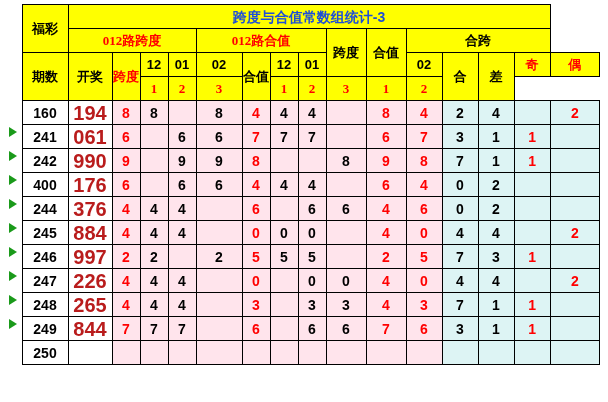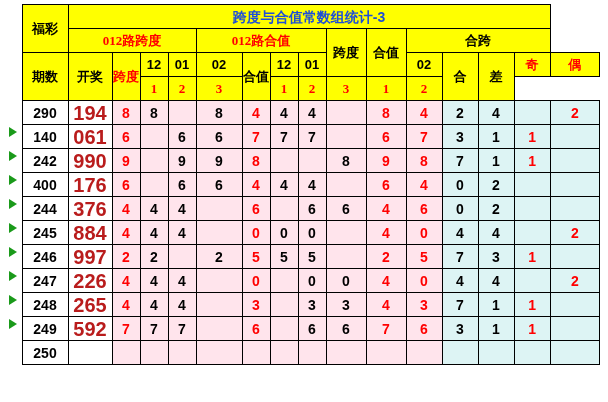--- a/index.html
+++ b/index.html
@@ -121,42 +121,42 @@
     <td class="yellow"><span class="hdr">2</span></td>
     <td class="yellow"><span class="hdr">3</span></td>
     <td class="yellow"><span class="hdr">1</span></td>
     <td class="yellow"><span class="hdr">2</span></td>
   </tr>
 
   </tbody>
     <tbody id="body-rows">
       <tr>
         <td class="arrow-cell noborder"></td>
-        <td class="white"><span class="per">290</span></td>
+        <td class="white"><span class="per">160</span></td>
         <td class="white"><span class="num">194</span></td>
         <td class="pink"><span class="val red">8</span></td>
         <td class="pink"><span class="val black">8</span></td>
         <td class="pink"><span class="val black"></span></td>
         <td class="pink"><span class="val black">8</span></td>
         <td class="pink"><span class="val red">4</span></td>
         <td class="pink"><span class="val black">4</span></td>
         <td class="pink"><span class="val black">4</span></td>
         <td class="pink"><span class="val black"></span></td>
         <td class="pink"><span class="val red">8</span></td>
         <td class="pink"><span class="val red">4</span></td>
         <td class="cyan"><span class="val black">2</span></td>
         <td class="cyan"><span class="val black">4</span></td>
         <td class="cyan"><span class="val red"></span></td>
         <td class="cyan"><span class="val red">2</span></td>
       </tr>
       <tr>
         <td class="arrow-cell noborder">
           <div class="arrow"></div>
         </td>
-        <td class="white"><span class="per">140</span></td>
+        <td class="white"><span class="per">241</span></td>
         <td class="white"><span class="num">061</span></td>
         <td class="pink"><span class="val red">6</span></td>
         <td class="pink"><span class="val black"></span></td>
         <td class="pink"><span class="val black">6</span></td>
         <td class="pink"><span class="val black">6</span></td>
         <td class="pink"><span class="val red">7</span></td>
         <td class="pink"><span class="val black">7</span></td>
         <td class="pink"><span class="val black">7</span></td>
         <td class="pink"><span class="val black"></span></td>
         <td class="pink"><span class="val red">6</span></td>
@@ -311,21 +311,21 @@
         <td class="cyan"><span class="val black">7</span></td>
         <td class="cyan"><span class="val black">1</span></td>
         <td class="cyan"><span class="val red">1</span></td>
         <td class="cyan"><span class="val red"></span></td>
       </tr>
       <tr>
         <td class="arrow-cell noborder">
           <div class="arrow"></div>
         </td>
         <td class="white"><span class="per">249</span></td>
-        <td class="white"><span class="num">592</span></td>
+        <td class="white"><span class="num">844</span></td>
         <td class="pink"><span class="val red">7</span></td>
         <td class="pink"><span class="val black">7</span></td>
         <td class="pink"><span class="val black">7</span></td>
         <td class="pink"><span class="val black"></span></td>
         <td class="pink"><span class="val red">6</span></td>
         <td class="pink"><span class="val black"></span></td>
         <td class="pink"><span class="val black">6</span></td>
         <td class="pink"><span class="val black">6</span></td>
         <td class="pink"><span class="val red">7</span></td>
         <td class="pink"><span class="val red">6</span></td>

